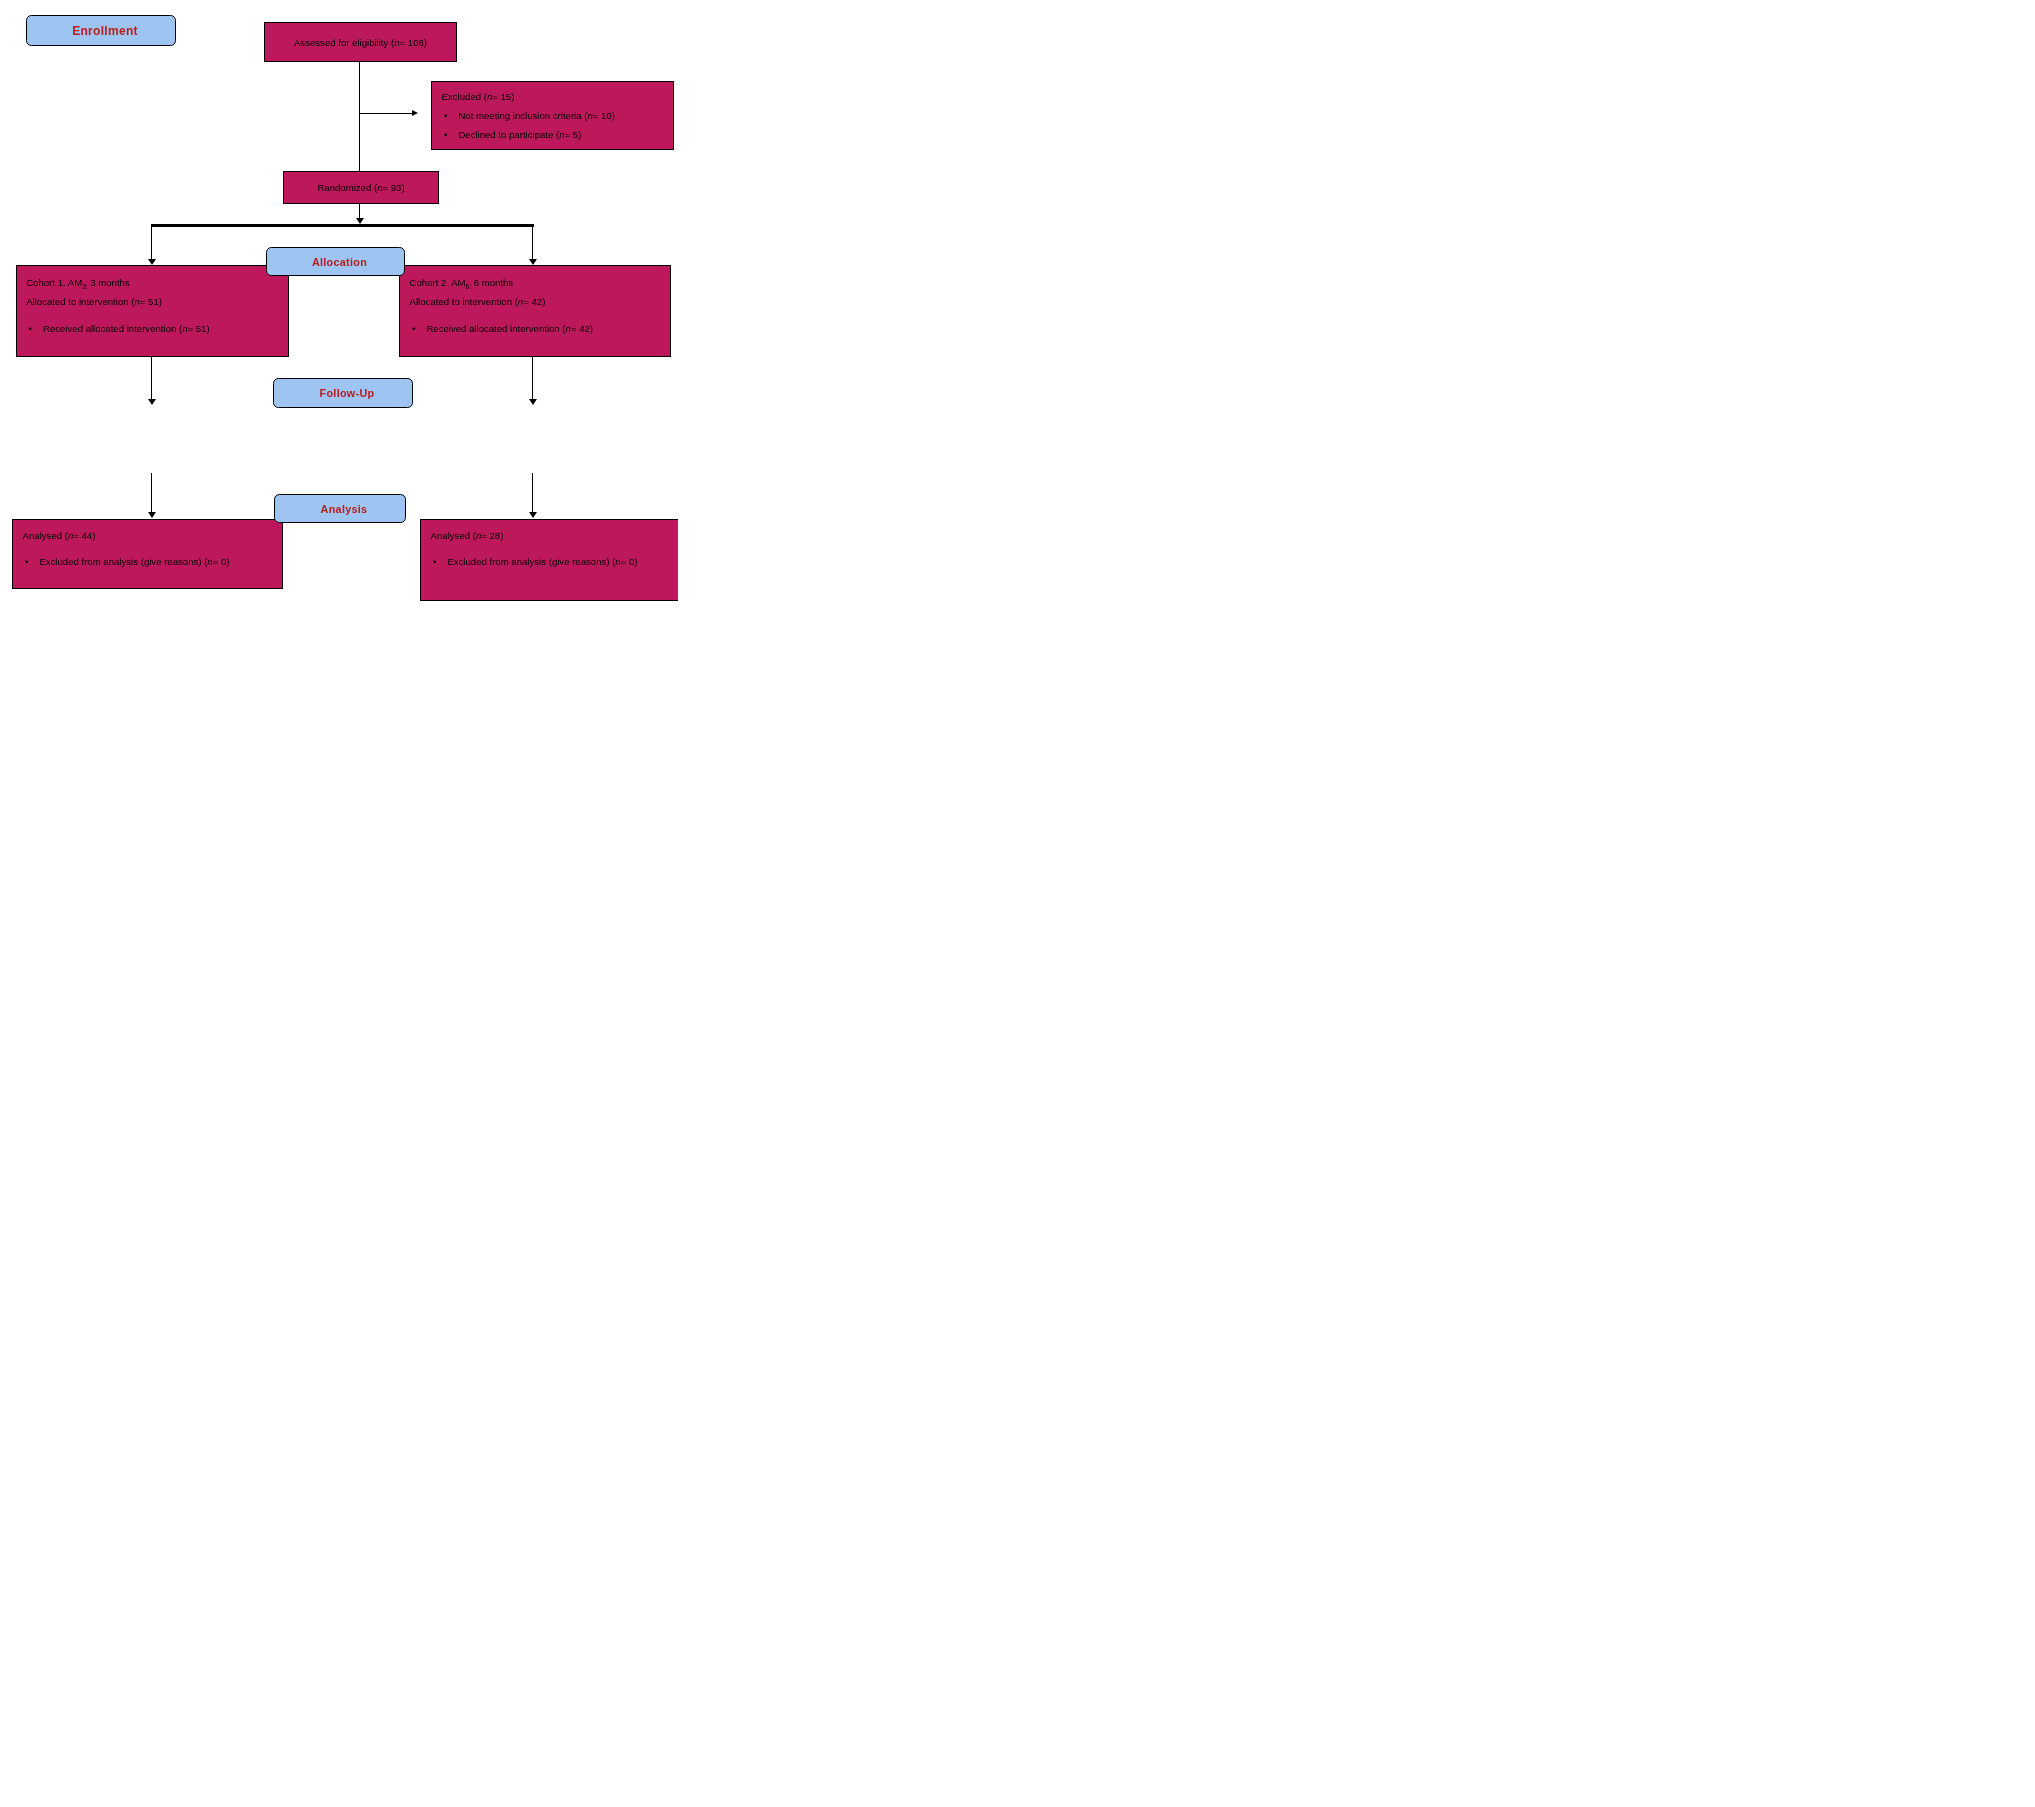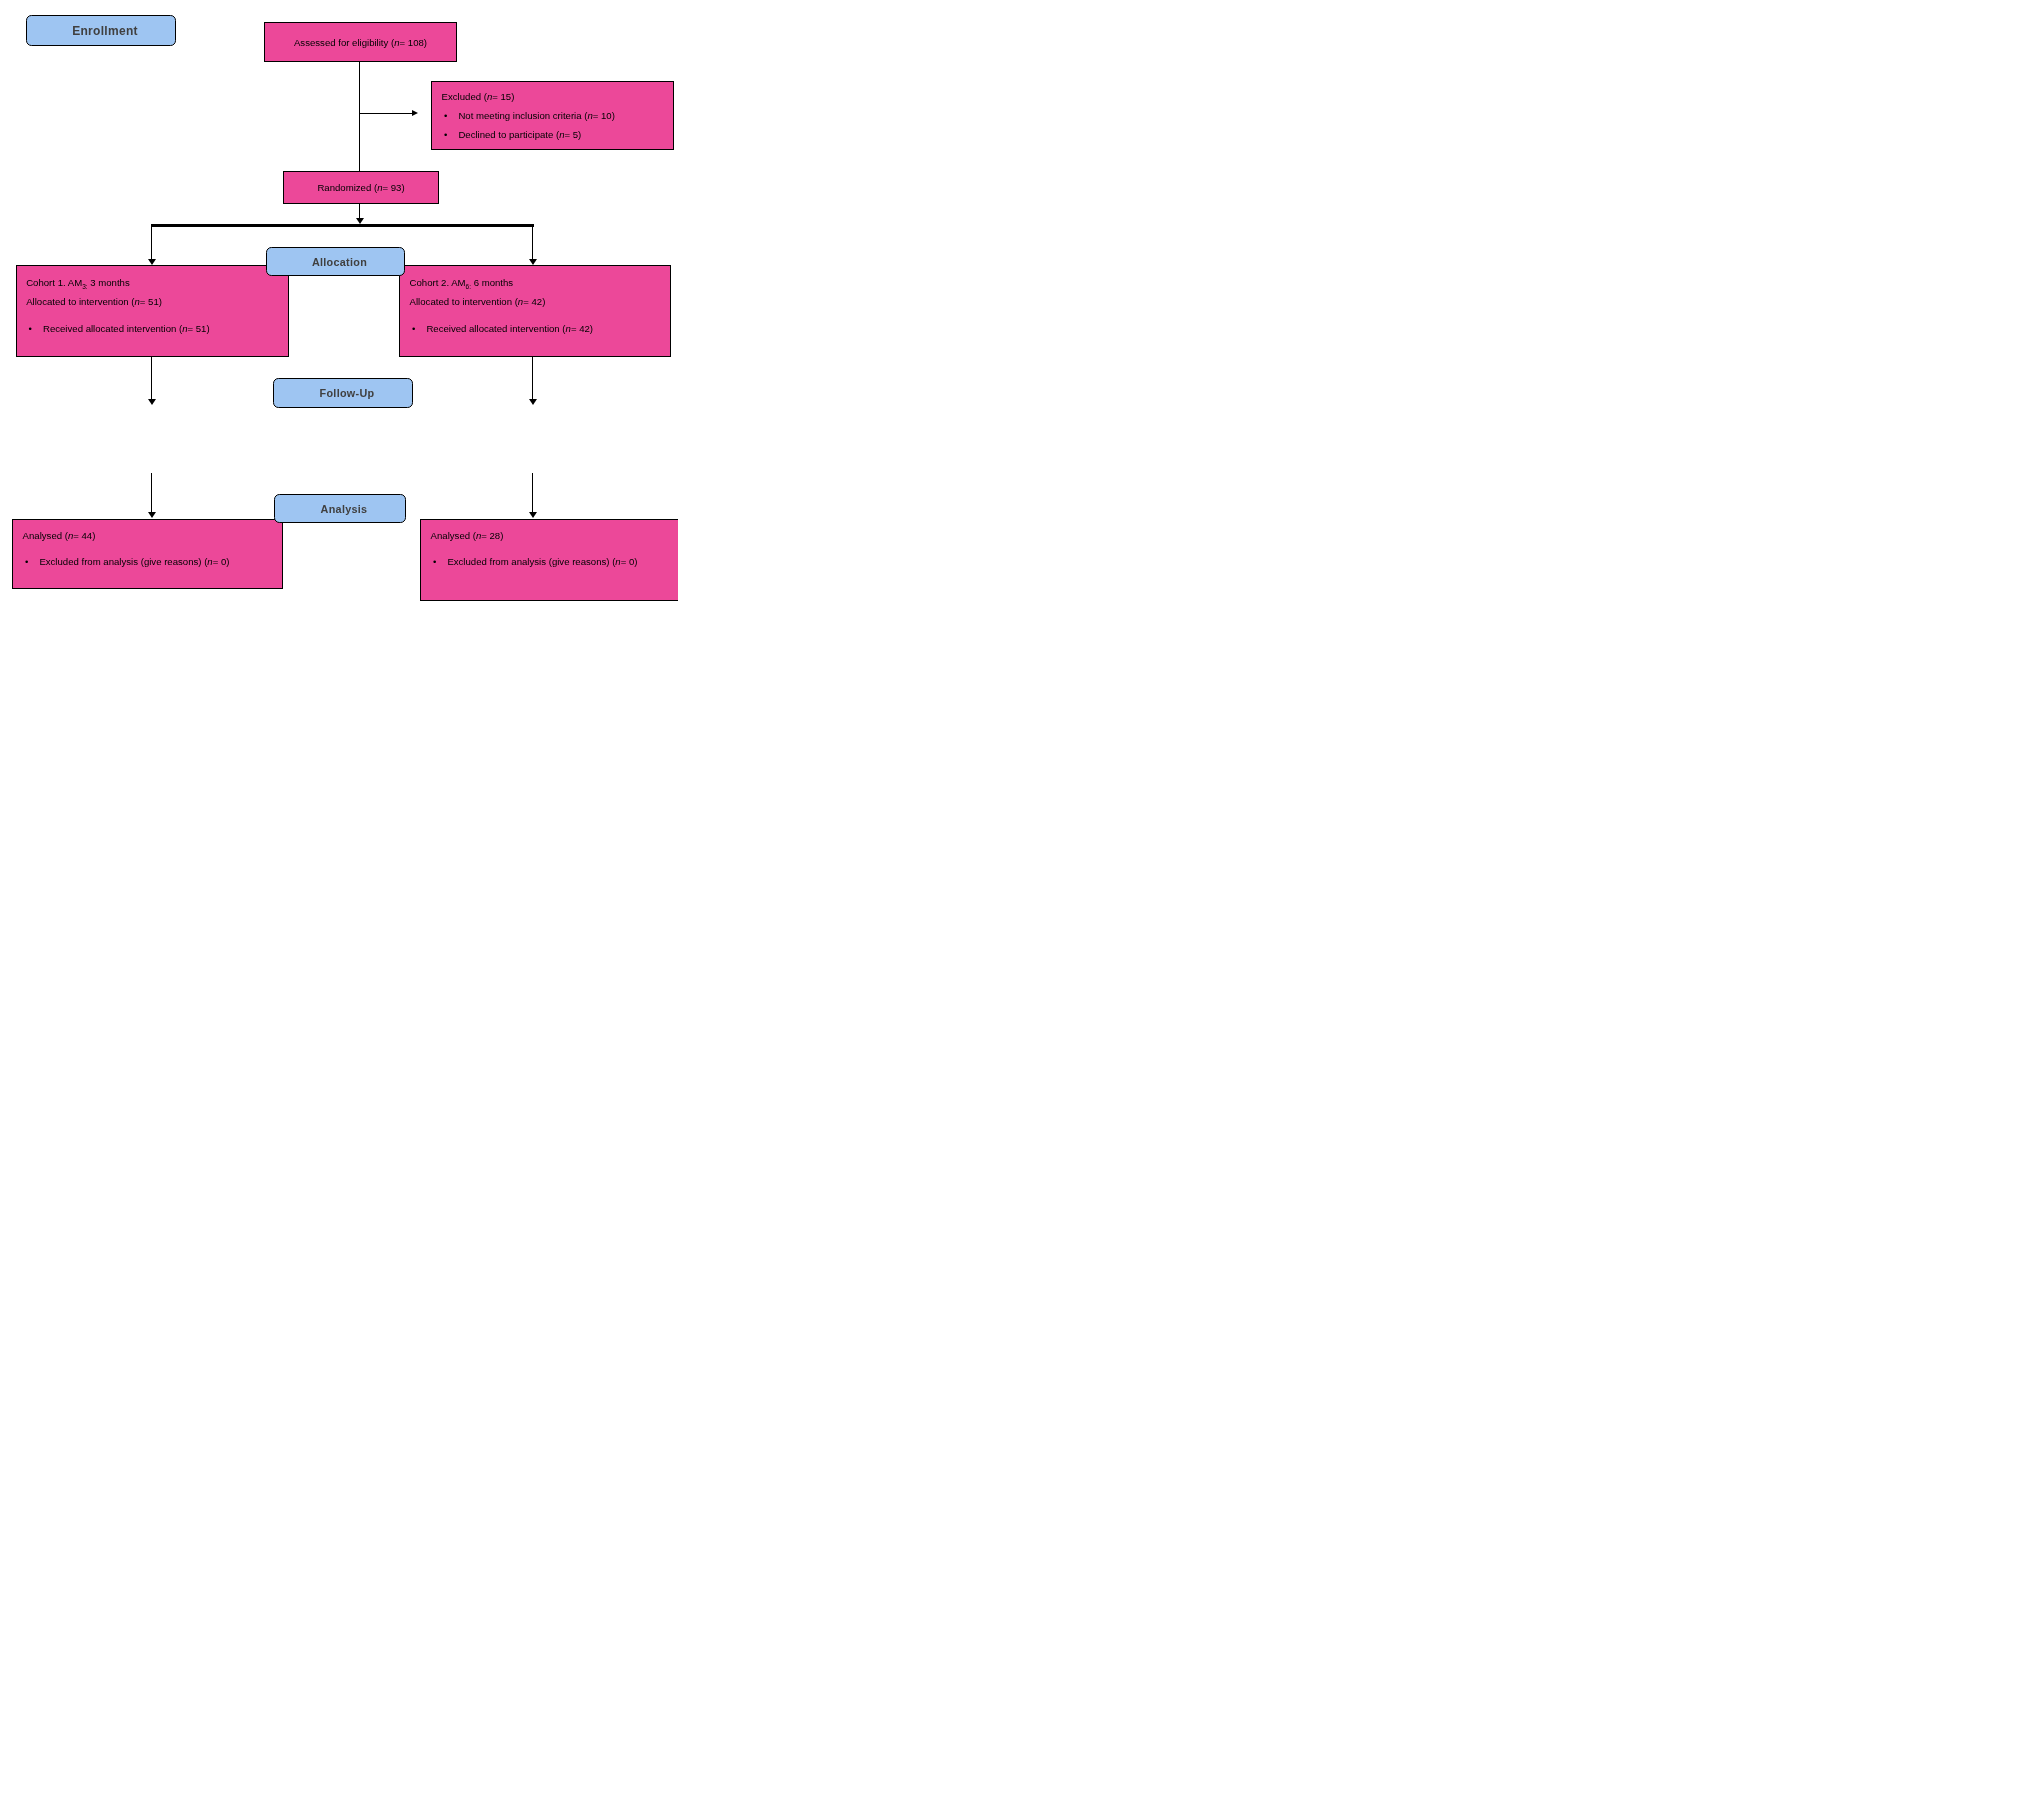--- a/index.html
+++ b/index.html
@@ -5,31 +5,31 @@
   html,body { margin:0; padding:0; background:#ffffff; }
   .canvas {
     position:relative; width:678px; height:602px; background:#ffffff;
     font-family:"Liberation Sans", sans-serif; color:#000000; overflow:hidden;
   }
 
   
   .badge {
     position:absolute; background:#9EC5F2; border:1.2px solid #000;
     border-radius:5.4px; display:flex; align-items:center; justify-content:center;
-    font-weight:bold; font-size:10.8px; color:#404040; z-index:3;
+    font-weight:bold; font-size:10.8px; color:#b91c1c; z-index:3;
     letter-spacing:0.3px; box-sizing:border-box;padding-left:8px;
   }
   #badge-enrollment { left:26px;  top:15px;  width:150px; height:31px; font-size:12px; }
   #badge-allocation { left:266px; top:247px; width:139px; height:29px; }
   #badge-followup   { left:273px; top:378px; width:140px; height:30px; }
   #badge-analysis   { left:274px; top:494px; width:132px; height:29px; }
 
   
   .box {
-    position:absolute; background:#ec4899; border:1.2px solid #000;
+    position:absolute; background:#be185d; border:1.2px solid #000;
     box-sizing:border-box; font-size:9.6px; z-index:2;
   }
   .box.center { display:flex; align-items:center; justify-content:center; text-align:center; }
   #box-assessed   { left:264px; top:22px;  width:193px; height:40px; }
   #box-excluded   { left:419px; top:81px; width:243px; height:69px; padding:4.8px 4.8px 0 9.6px; line-height:2.0;margin-left:12px; }
   #box-randomized { left:283px; top:171px; width:156px; height:33px; }
   #box-cohort1    { left:15.6px;  top:265px; width:273px; height:92px; padding:7.2px 4.8px 0 9.6px; line-height:2.0; }
   #box-cohort2    { left:399px; top:265px; width:272px; height:92px; padding:7.2px 4.8px 0 9.6px; line-height:2.0; }
   #box-followup1  { left:15.6px;  top:406px; width:273px; height:67px; padding:4.8px 42px 0 9.6px; line-height:2.0; }
   #box-followup2  { left:399px; top:406px; width:272px; height:67px; padding:4.8px 42px 0 9.6px; line-height:2.0; }

